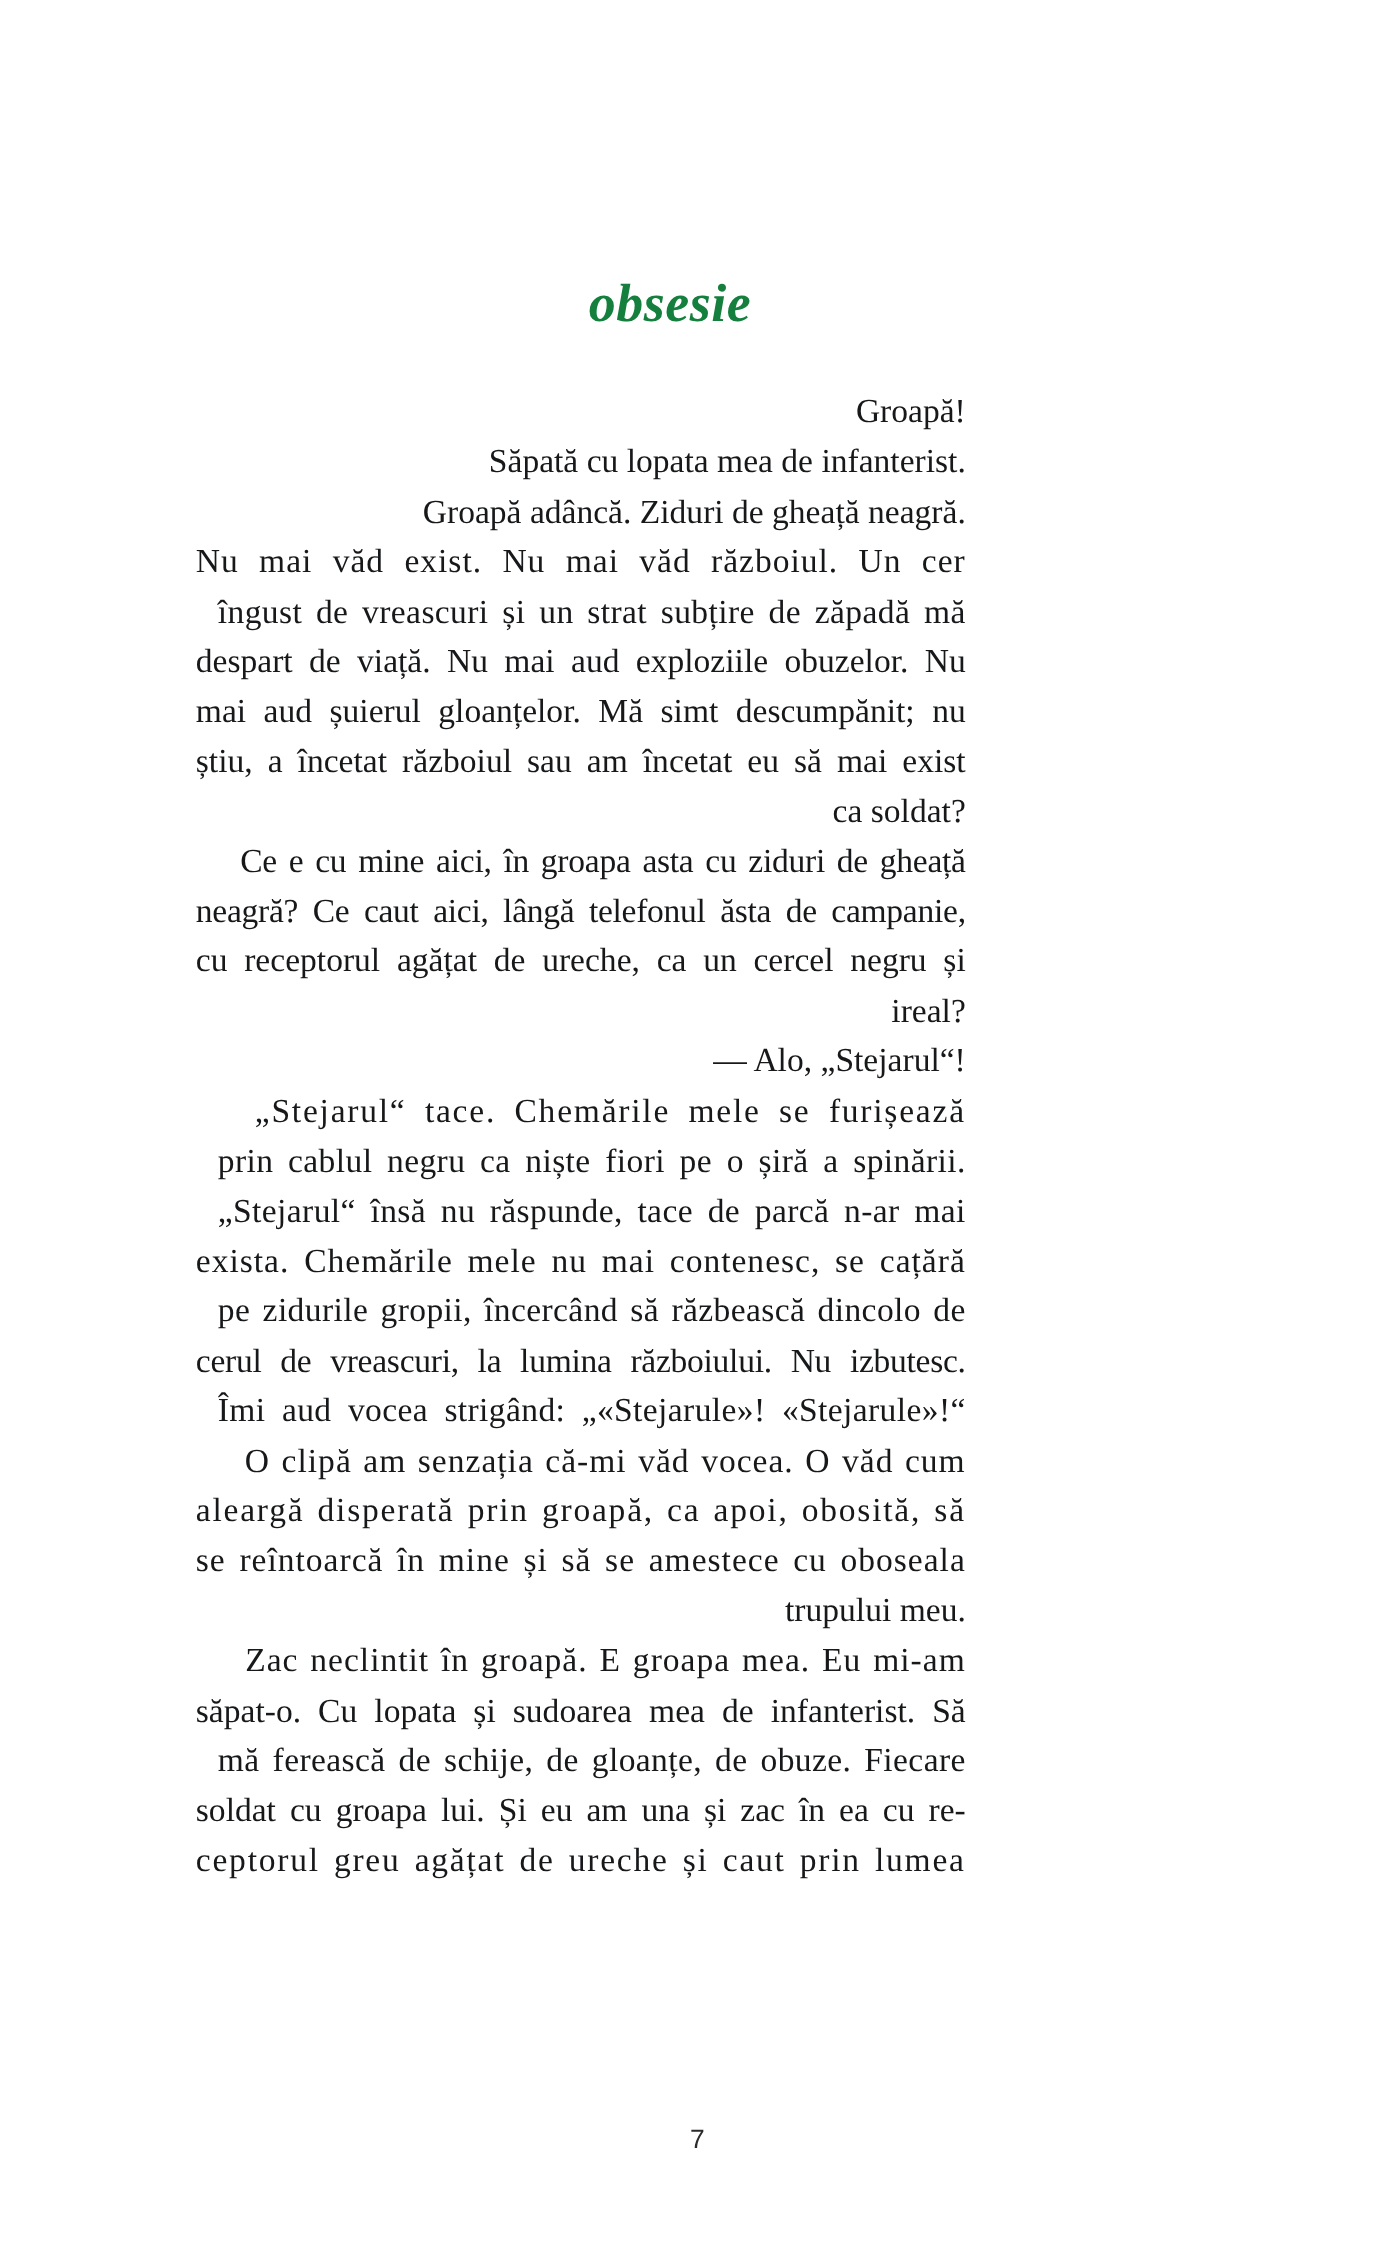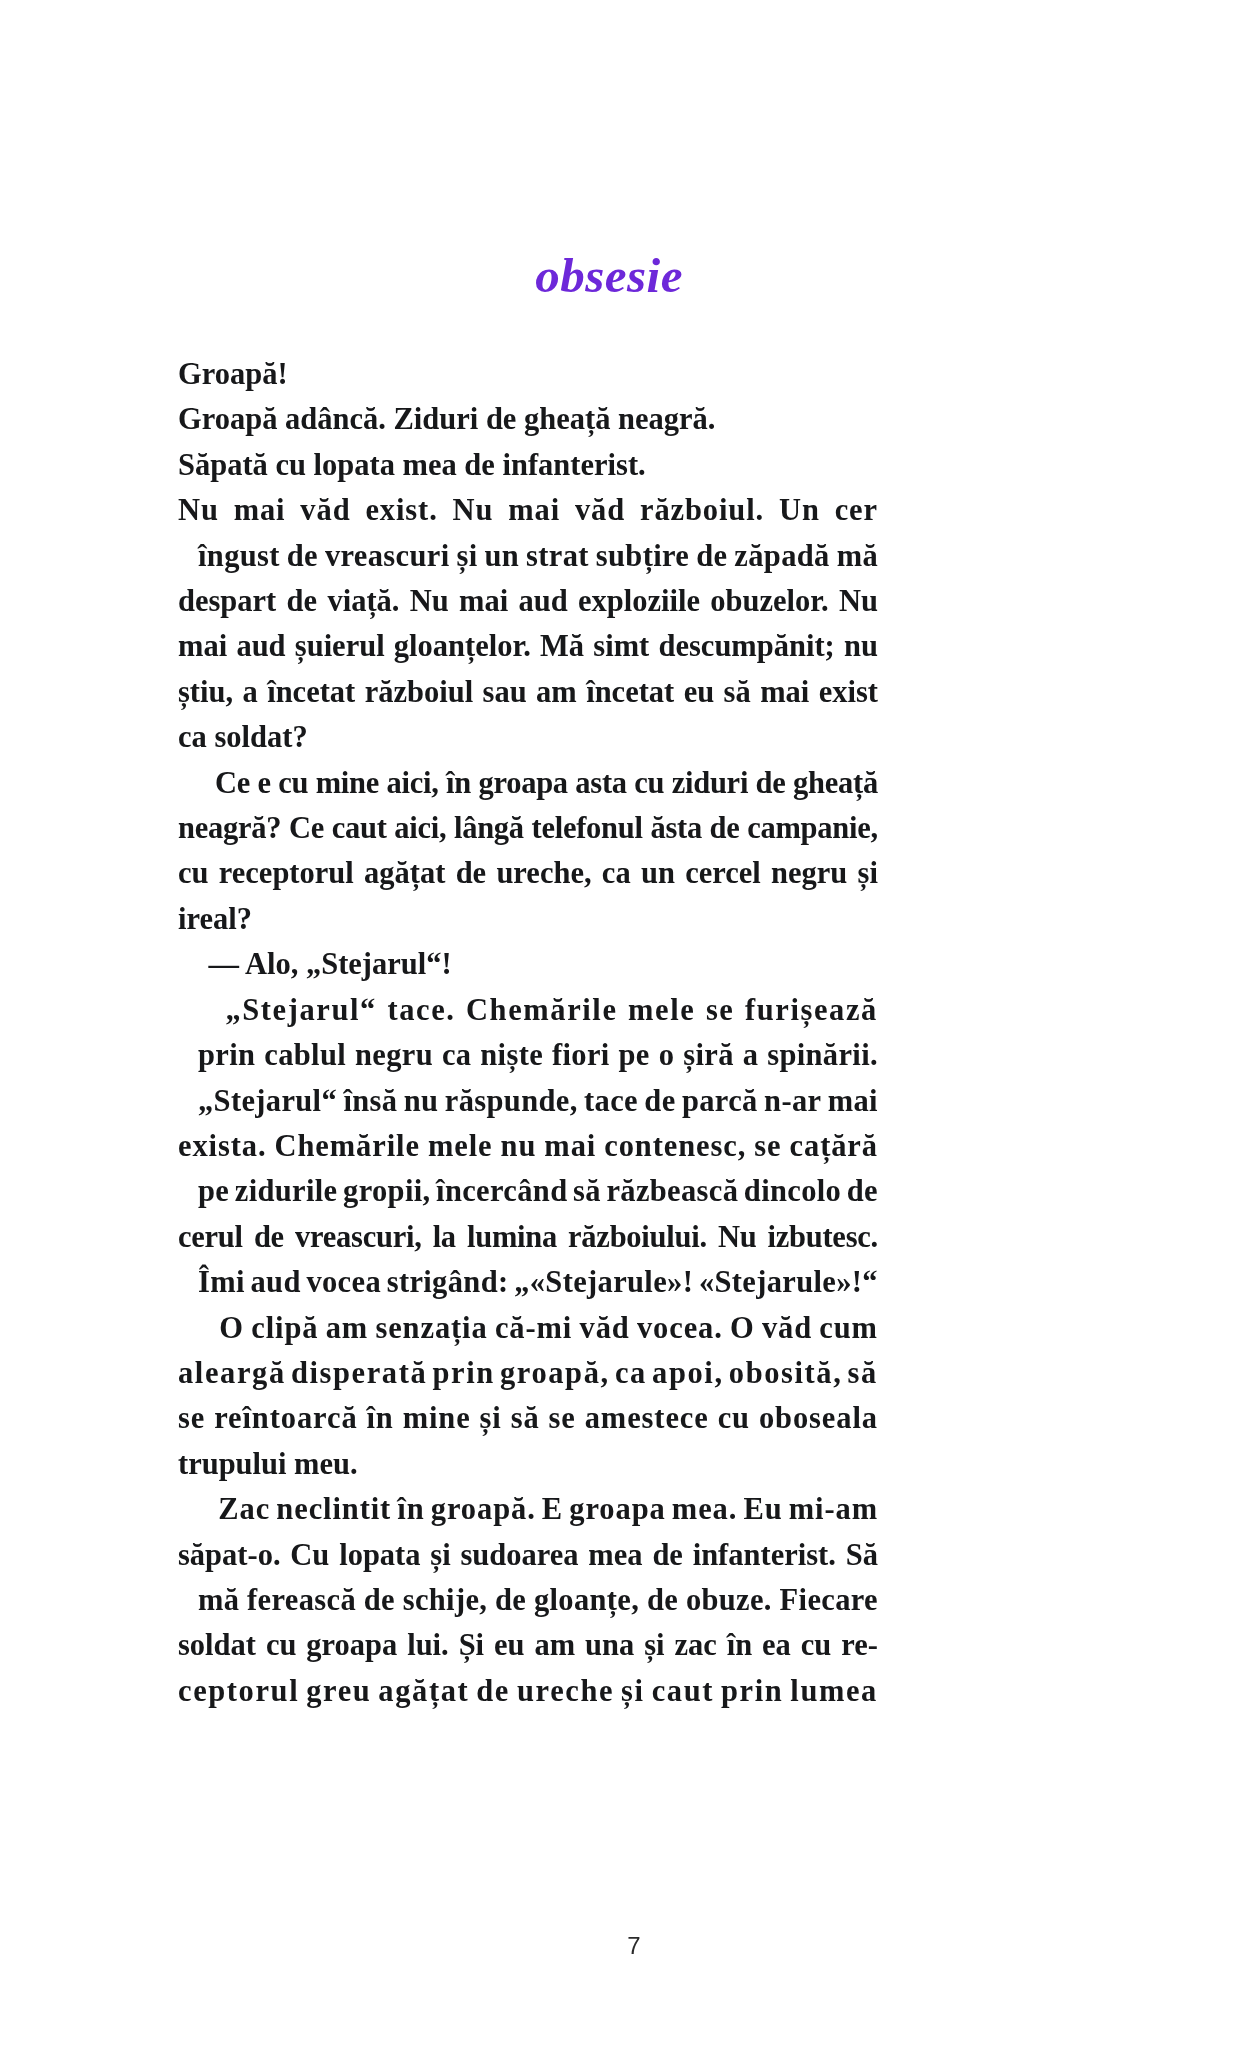--- a/index.html
+++ b/index.html
@@ -27,21 +27,21 @@
   .chapter-title {
     position: absolute;
     left: 0;
     right: 4px;
     top: 218px;
     text-align: center;
     font-style: italic;
     font-size: 49px;
     line-height: 1;
     letter-spacing: 0.5px;
-    color: #6d28d9;
+    color: #15803d;
     font-family: "Liberation Serif", "DejaVu Serif", serif;
   }
   
   .chapter-title .title-inner {
     display: inline-block;
     transform: translateX(-15px);
   }
 
   
   .textblock {
@@ -50,23 +50,22 @@
     top: 352px;
     width: 700px;
     font-size: 30.5px;
     line-height: 45.4px;
     color: #17181a;
   }
 
   .line {
     display: block;
     white-space: pre;
-    text-align: left;
+    text-align: right;
     font-kerning: normal;
-    font-weight: bold;
   }
 
   
   .line.j {
     display: flex;
     justify-content: space-between;
     white-space: pre;
   }
   .line.j > span {
     white-space: pre;
@@ -93,22 +92,22 @@
 </style>
 </head>
 <body>
 
 <div class="page">
 
   <h1 class="chapter-title"><span class="title-inner">obsesie</span></h1>
 
   <div class="textblock" id="textblock">
       <div class="line">Groapă!</div>
+      <div class="line">Săpată cu lopata mea de infanterist.</div>
       <div class="line">Groapă adâncă. Ziduri de gheață neagră.</div>
-      <div class="line">Săpată cu lopata mea de infanterist.</div>
       <div class="line j t2"><span>Nu</span><span>mai</span><span>văd</span><span>exist.</span><span>Nu</span><span>mai</span><span>văd</span><span>războiul.</span><span>Un</span><span>cer</span></div>
       <div class="line j t1"><span>îngust</span><span>de</span><span>vreascuri</span><span>și</span><span>un</span><span>strat</span><span>subțire</span><span>de</span><span>zăpadă</span><span>mă</span></div>
       <div class="line j"><span>despart</span><span>de</span><span>viață.</span><span>Nu</span><span>mai</span><span>aud</span><span>exploziile</span><span>obuzelor.</span><span>Nu</span></div>
       <div class="line j"><span>mai</span><span>aud</span><span>șuierul</span><span>gloanțelor.</span><span>Mă</span><span>simt</span><span>descumpănit;</span><span>nu</span></div>
       <div class="line j"><span>știu,</span><span>a</span><span>încetat</span><span>războiul</span><span>sau</span><span>am</span><span>încetat</span><span>eu</span><span>să</span><span>mai</span><span>exist</span></div>
       <div class="line">ca soldat?</div>
       <div class="line j tn"><span>    </span><span>Ce</span><span>e</span><span>cu</span><span>mine</span><span>aici,</span><span>în</span><span>groapa</span><span>asta</span><span>cu</span><span>ziduri</span><span>de</span><span>gheață</span></div>
       <div class="line j tn"><span>neagră?</span><span>Ce</span><span>caut</span><span>aici,</span><span>lângă</span><span>telefonul</span><span>ăsta</span><span>de</span><span>campanie,</span></div>
       <div class="line j"><span>cu</span><span>receptorul</span><span>agățat</span><span>de</span><span>ureche,</span><span>ca</span><span>un</span><span>cercel</span><span>negru</span><span>și</span></div>
       <div class="line">ireal?</div>

